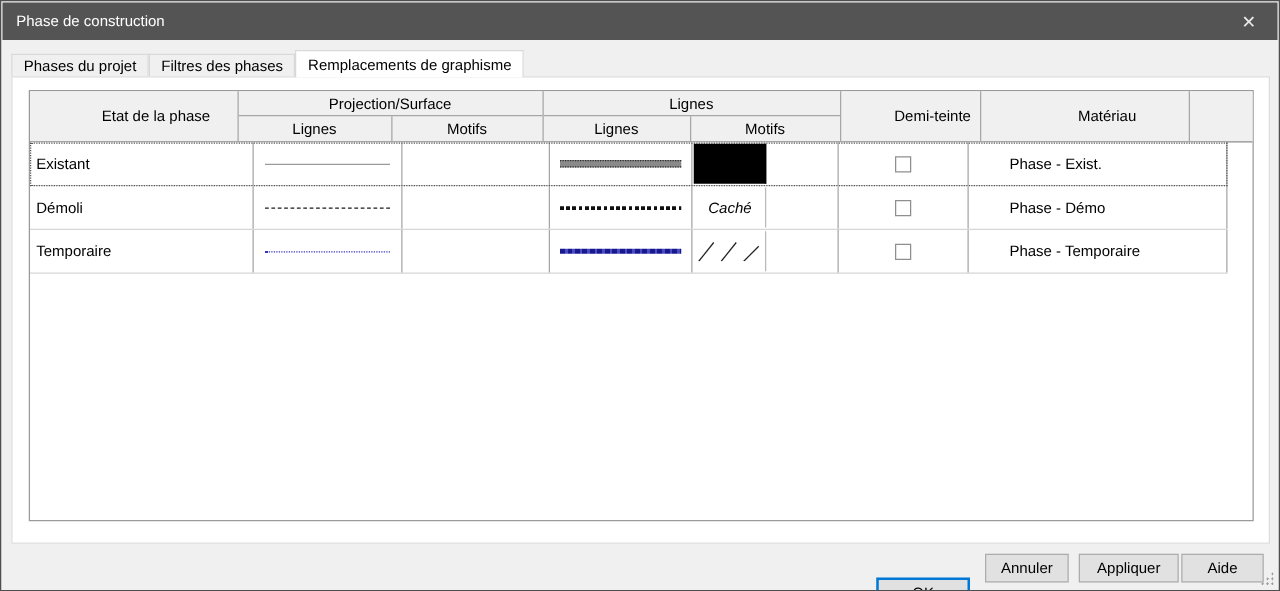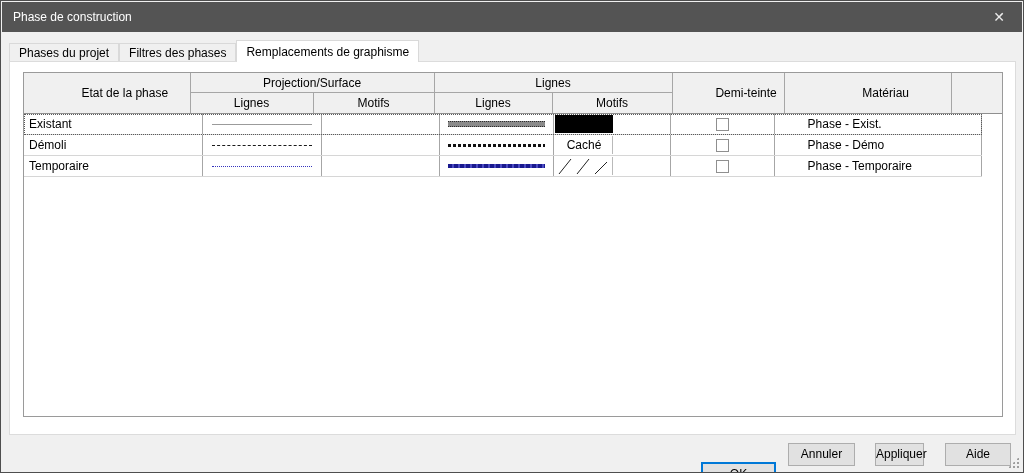--- a/index.html
+++ b/index.html
@@ -35,28 +35,28 @@
   .h-etat { width:184px; } .h-demi { width:107px; } .h-mat { width:185px; }
   .h-fill { width:20px; border-right:none; }
   .h-group { border-right:1px solid #a6a6a6; }
   .h-group .h-top { height:20px; border-bottom:1px solid #a6a6a6; display:flex;
                     align-items:center; justify-content:center; }
   .h-group .h-sub { display:flex; height:20px; }
   .h-group .h-sub > div { display:flex; align-items:center; justify-content:center; }
   .g-proj { width:244px; } .g-proj .s1 { width:123px; border-right:1px solid #a6a6a6; } .g-proj .s2 { width:120px; }
   .g-coupe { width:238px; } .g-coupe .s1 { width:118px; border-right:1px solid #a6a6a6; } .g-coupe .s2 { width:119px; }
 
-  .grow { display:flex; width:958px; height:21px; border-bottom:1px solid #d6d6d6; background:#fff; }
+  .grow { display:flex; width:958px; height:35px; border-bottom:1px solid #d6d6d6; background:#fff; }
   .grow.selected { outline:1px dotted #5a5a5a; outline-offset:-1px; }
   .cell { border-right:1px solid #a6a6a6; display:flex; align-items:center; }
   .c-etat { width:184px; padding-left:5px; }
   .c-pligne { width:123px; justify-content:center; padding:0 9px; }
   .c-pmotif { width:121px; }
   .c-cligne { width:118px; justify-content:center; padding:0 8px; }
-  .c-cmotif { width:120px; position:relative; }
+  .c-cmotif { width:120px; position:relative;font-style:italic; }
   .c-demi { width:107px; justify-content:center; }
   .c-mat { width:185px; padding-left:5px;margin-left:28px; }
 
   
   .ln { width:100%; }
   .ln-exist-proj   { border-top:1px solid #9b9b9b; height:1px; }
   .ln-exist-coupe  { height:6px; background:#8a8a8a; border-top:1px dotted #2b2b2b; border-bottom:1px dotted #2b2b2b; }
   .ln-demoli-proj  { border-top:1px dashed #1a1a1a; height:1px; }
   .ln-demoli-coupe { height:3px; background:repeating-linear-gradient(90deg,#101010 0 3px,transparent 3px 5px); }
   .ln-nouv-proj    { height:2px; background:#151515; }
@@ -71,21 +71,21 @@
   .swatch.black { background:#000; border-right-color:#000; }
   .swatch svg { display:block; }
 
   .cb { width:13px; height:13px; border:1px solid #8f8f8f; background:#fff; cursor:pointer; }
 
   
   .btn { position:absolute; top:442px; height:23px; background:#e1e1e1;
          border:1px solid #adadad; text-align:center; line-height:20px; cursor:pointer; }
   .btn-ok { left:700px; width:75px; border:2px solid #0078d7;margin-top:19px; }
   .btn-annuler { left:787px; width:67px; }
-  .btn-appliquer { left:862px; width:49px;margin-left:12px; }
+  .btn-appliquer { left:862px; width:80px; }
   .btn-aide { left:944px; width:66px; }
 
   .grip { position:absolute; right:4px; bottom:4px; width:11px; height:11px;
           background-image: radial-gradient(#9e9e9e 36%, transparent 37%);
           background-size: 4px 4px;
           clip-path: polygon(100% 0, 100% 100%, 0 100%); }
 </style>
 </head>
 <body>
 

